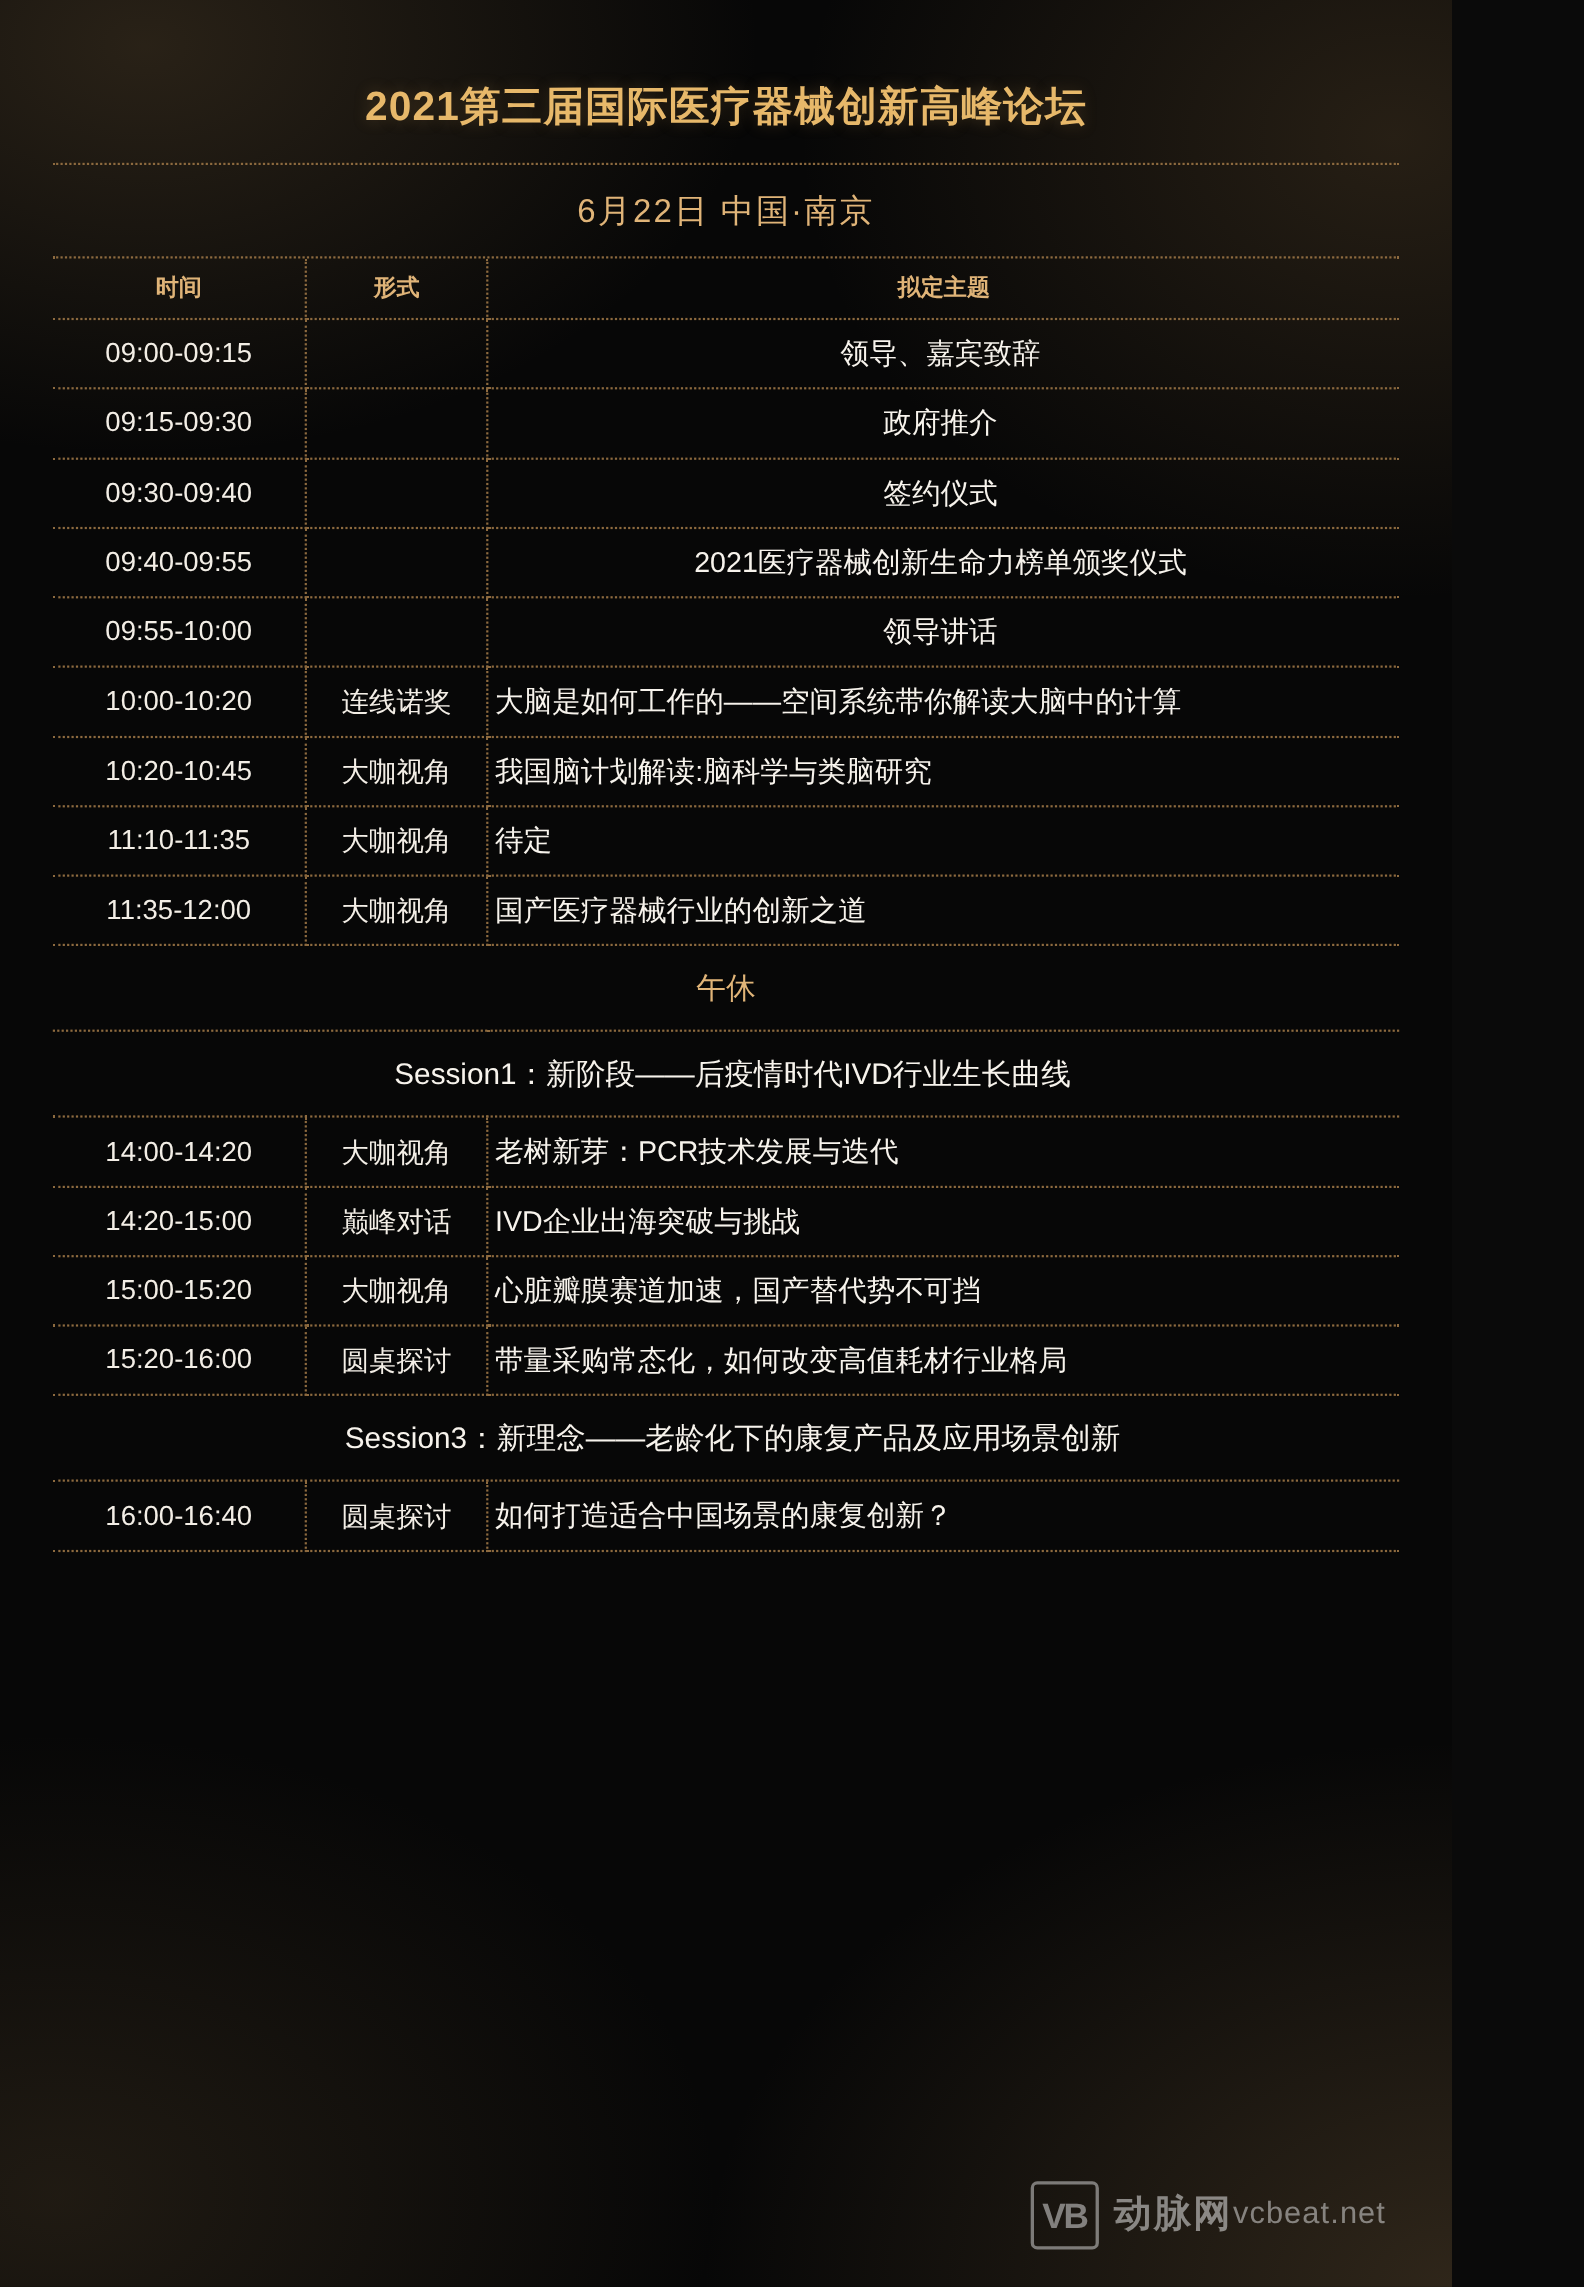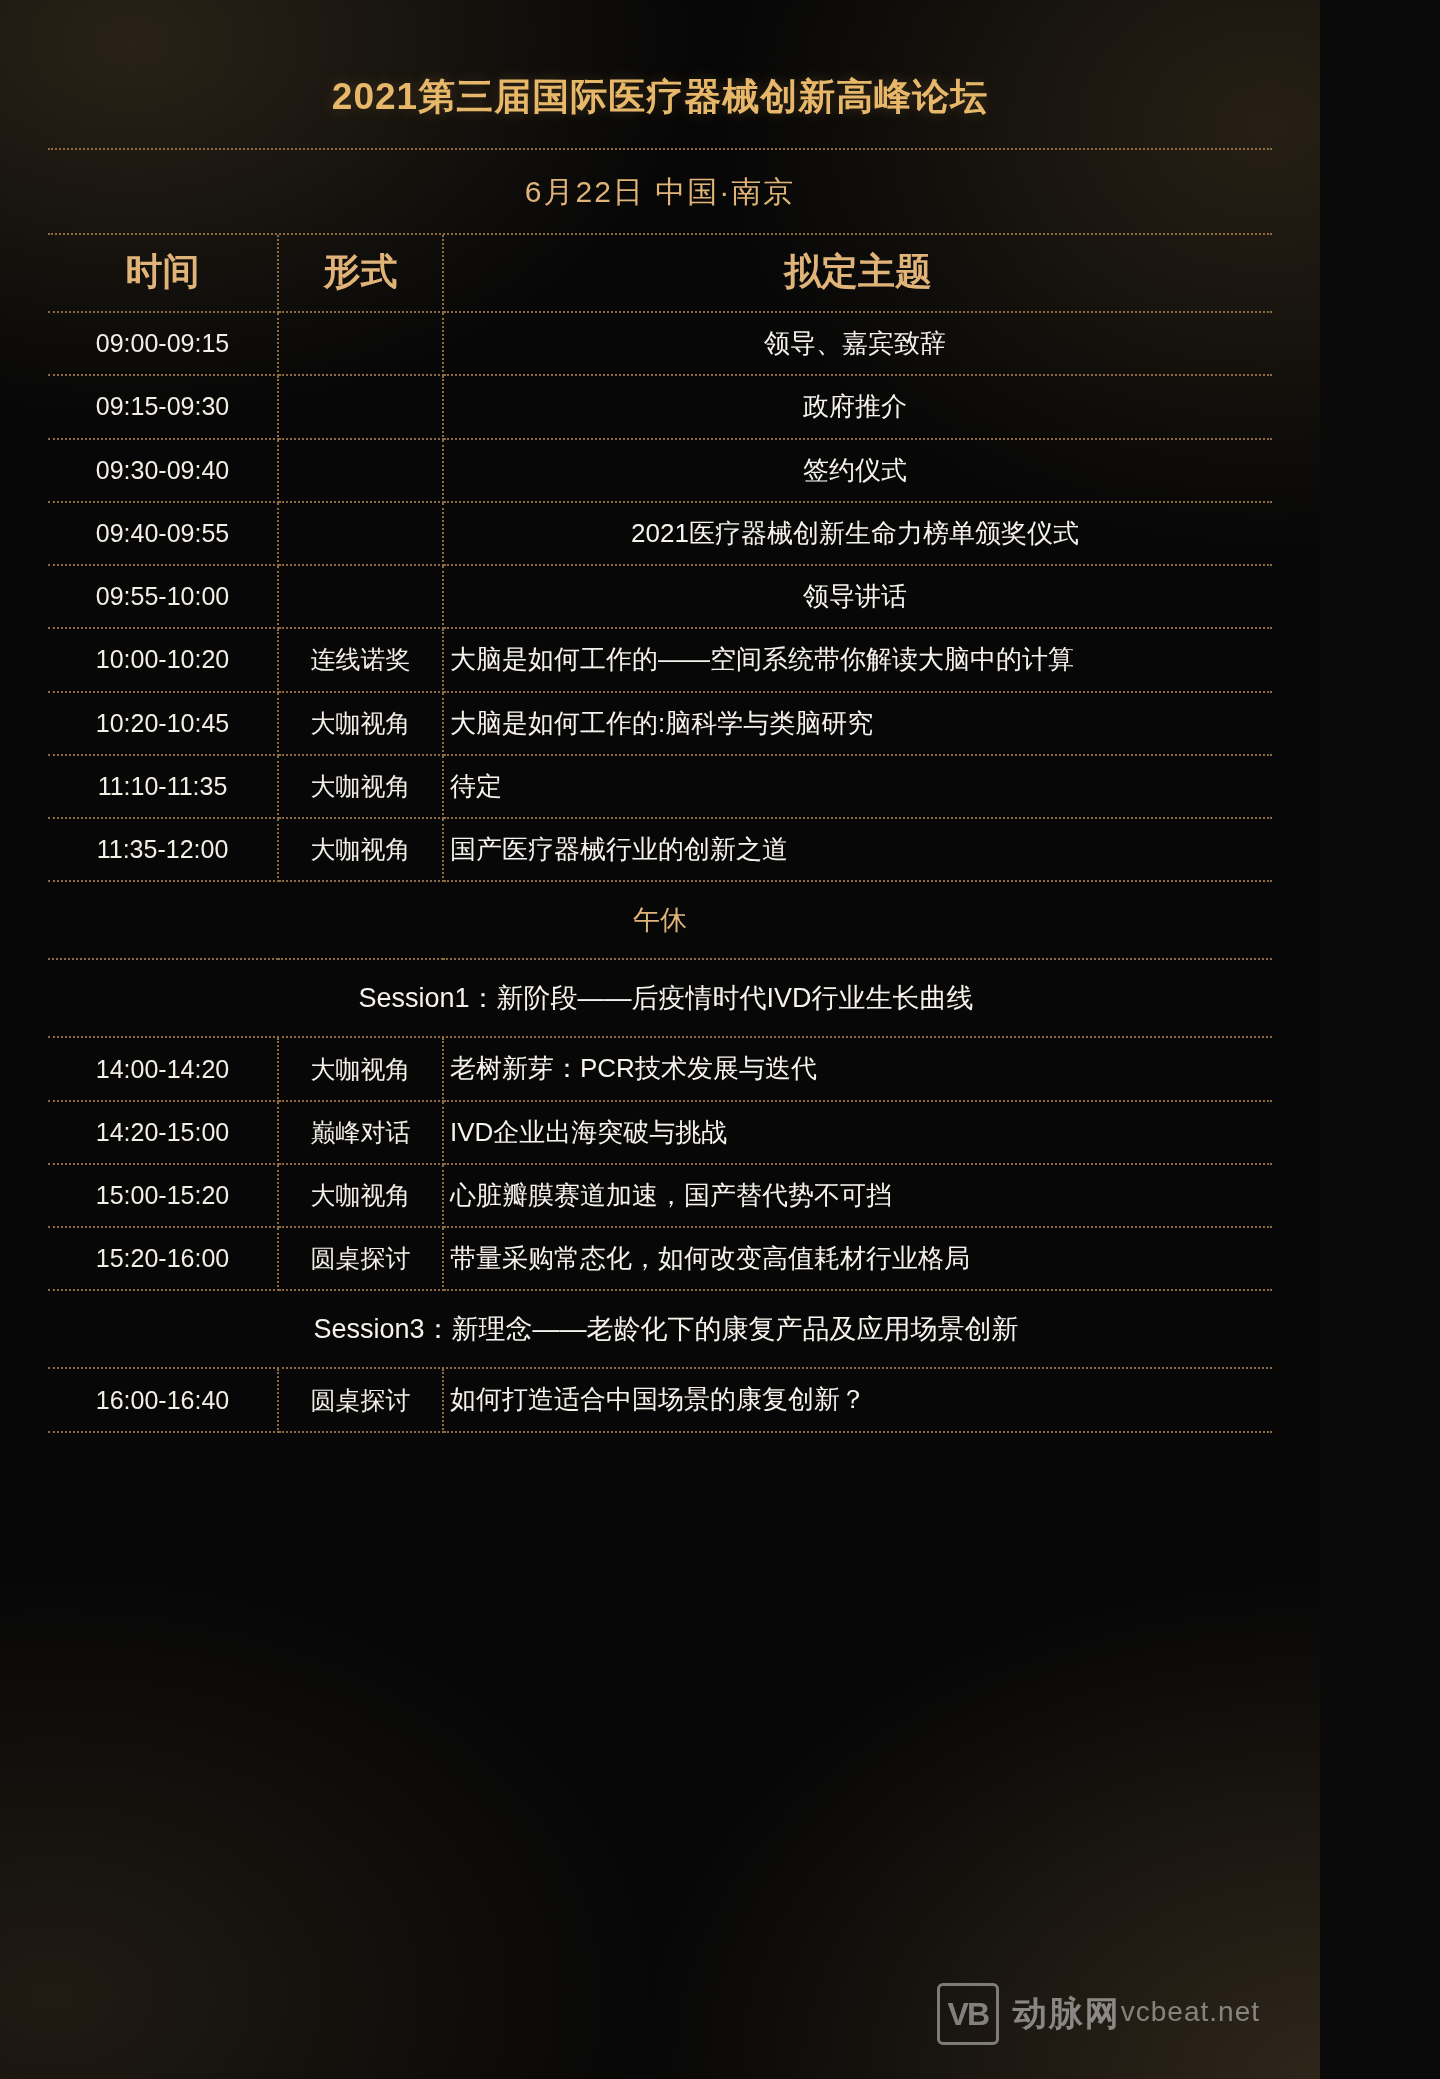--- a/index.html
+++ b/index.html
@@ -60,21 +60,21 @@
   table.sched col.c-form { width: 165px; }
   table.sched col.c-topic { width: auto; }
 
   table.sched th, table.sched td {
     border-bottom: 2px dotted #8d6a3f;
     padding: 14px 6px;
     vertical-align: middle;
   }
   table.sched th {
     color: #e0b478;
-    font-size: 37px;
+    font-size: 21px;
     font-weight: bold;
     text-align: center;
     padding: 12px 6px 14px 6px;
   }
   td.time {
     text-align: center;
     font-size: 25px;
     color: #f3eee6;
     white-space: nowrap;
     border-right: 2px dotted #8d6a3f;
@@ -202,21 +202,21 @@
           <td class="topic center">领导讲话</td>
         </tr>
         <tr>
           <td class="time">10:00-10:20</td>
           <td class="form">连线诺奖</td>
           <td class="topic">大脑是如何工作的——空间系统带你解读大脑中的计算</td>
         </tr>
         <tr>
           <td class="time">10:20-10:45</td>
           <td class="form">大咖视角</td>
-          <td class="topic">大脑是如何工作的:脑科学与类脑研究</td>
+          <td class="topic">我国脑计划解读:脑科学与类脑研究</td>
         </tr>
         <tr>
           <td class="time">11:10-11:35</td>
           <td class="form">大咖视角</td>
           <td class="topic">待定</td>
         </tr>
         <tr>
           <td class="time">11:35-12:00</td>
           <td class="form">大咖视角</td>
           <td class="topic">国产医疗器械行业的创新之道</td>

